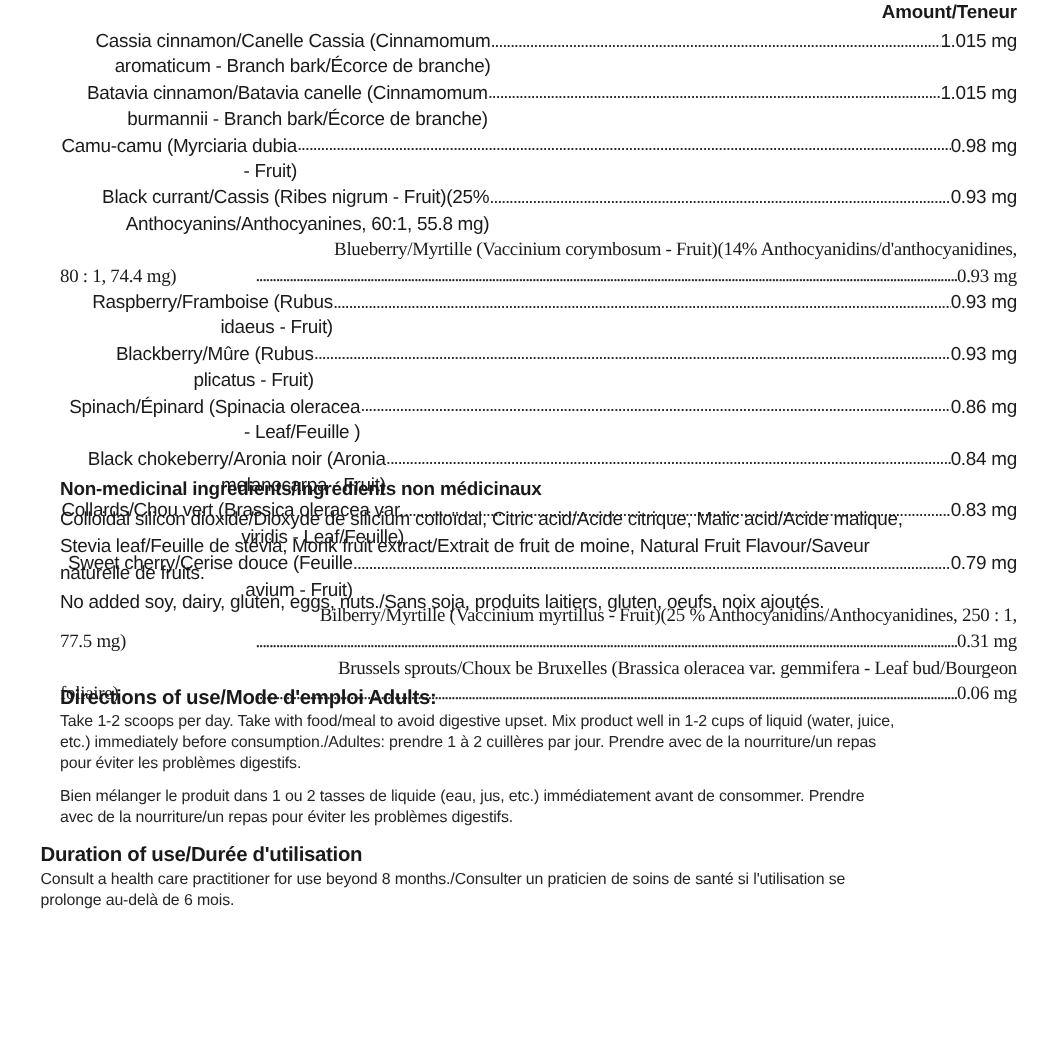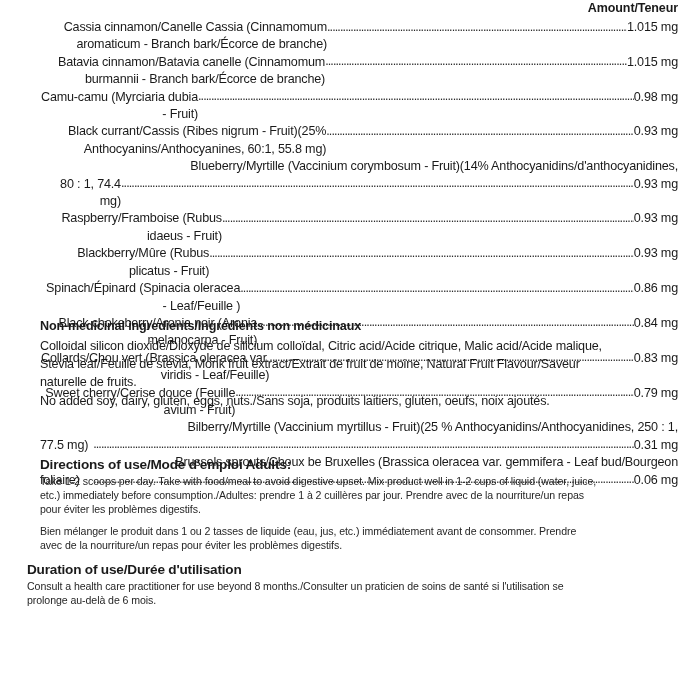--- a/index.html
+++ b/index.html
@@ -70,20 +70,21 @@
   .ing-amount {
     flex: 0 0 auto;
     white-space: nowrap;
     padding-left: 0px;
     letter-spacing: -0.18px;
   }
 
   
   .ing-row.wrap {
     display: block;
+    font-family: Liberation Serif, serif;
   }
   .ing-row.wrap .ing-first-line {
     display: block;
     white-space: pre-wrap;
   }
   .ing-row.wrap .ing-second {
     display: flex;
     align-items: baseline;
     width: 100%;
   }

